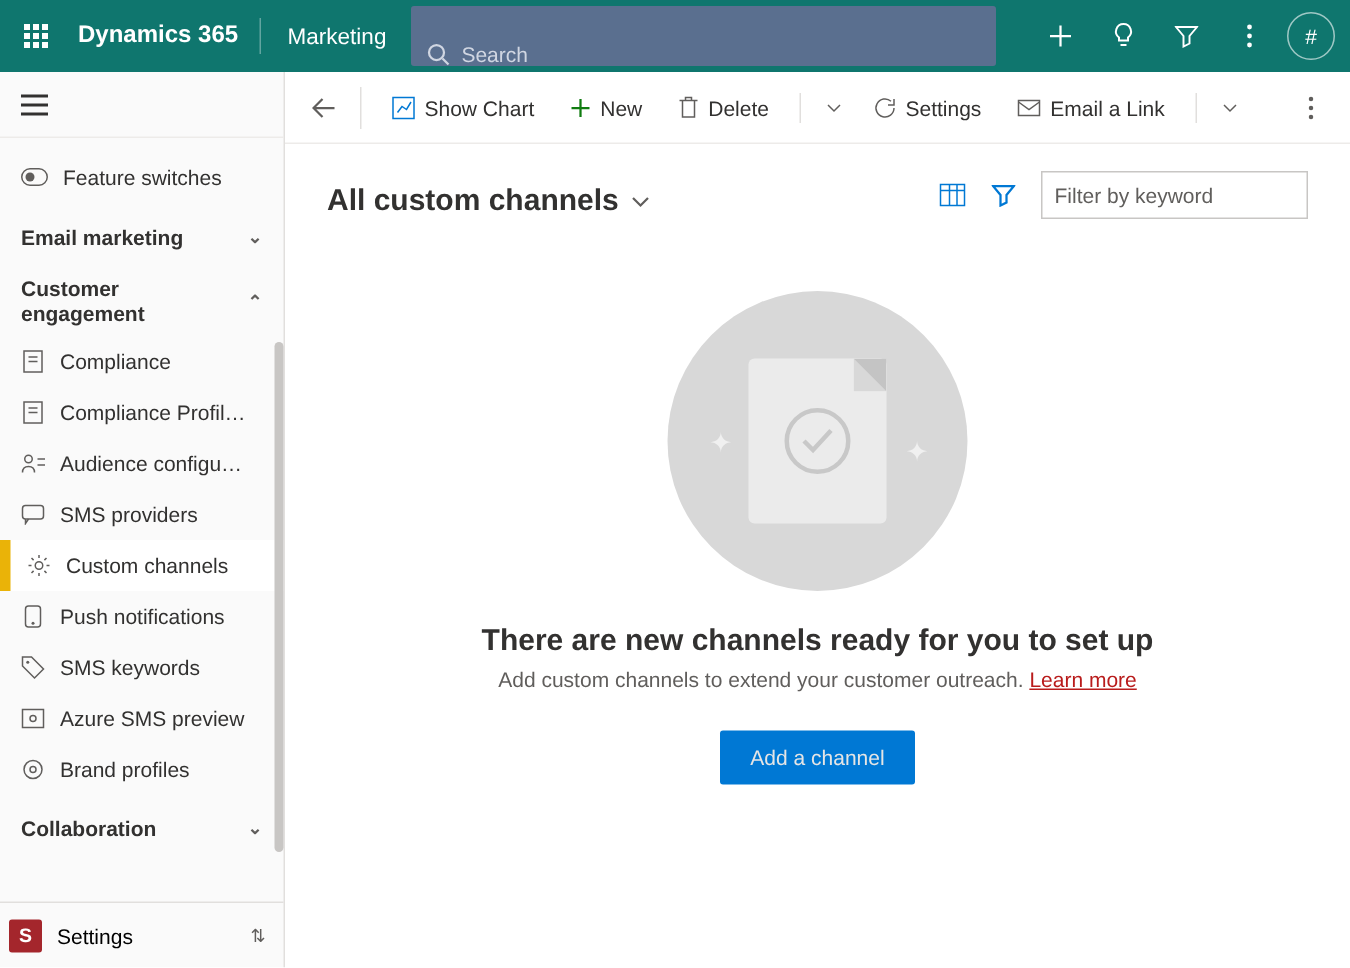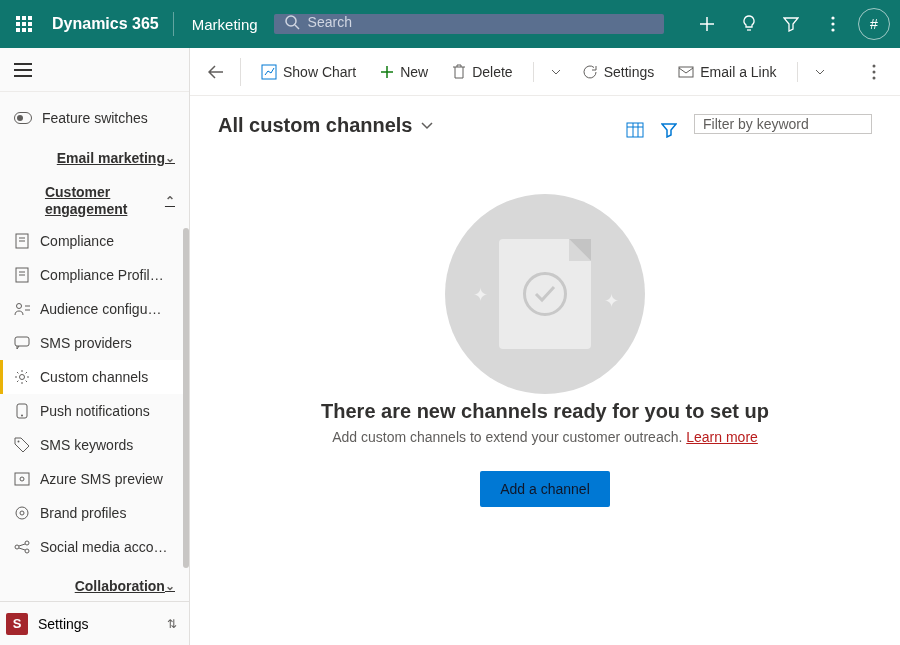--- a/index.html
+++ b/index.html
@@ -5,71 +5,71 @@
     * { box-sizing: border-box; margin: 0; padding: 0; font-family: "Segoe UI", -apple-system, sans-serif; }
     body { width: 900px; height: 645px; overflow: hidden; background: #fff; }
 
     .topbar { height: 48px; background: #0f766e; display: flex; align-items: center; color: #fff; }
     .waffle { width: 48px; height: 48px; display: flex; align-items: center; justify-content: center; cursor: pointer; }
     .waffle-grid { display: grid; grid-template-columns: repeat(3,4px); grid-gap: 2px; }
     .waffle-grid span { width:4px; height:4px; background:#fff; }
     .appname { font-size: 16px; font-weight: 600; padding: 0 8px 0 4px; }
     .divider-v { width:1px; height:24px; background: rgba(255,255,255,.35); margin: 0 6px; }
     .areaname { font-size: 15px; padding: 0 12px; }
-    .searchbox { flex: 0 0 390px; height: 20px; background: #5a6f8f; border-radius: 2px; display: flex; align-items: flex-start; padding: 0 10px; margin-left: 4px; }
+    .searchbox { flex: 0 0 390px; height: 40px; background: #5a6f8f; border-radius: 2px; display: flex; align-items: flex-end; padding: 0 10px; margin-left: 4px; }
     .searchbox .ph { color: #d0d6e2; font-size: 14px; margin-left: 8px; }
     .top-spacer { flex: 1; }
     .topicon { width: 42px; height: 48px; display: flex; align-items: center; justify-content: center; cursor: pointer; }
     .avatar { width: 32px; height: 32px; border: 1px solid rgba(255,255,255,.6); border-radius: 50%; display:flex; align-items:center; justify-content:center; font-size:14px; margin: 0 10px 0 4px; }
 
     .shell { display: flex; height: 597px; }
 
     .sidebar { width: 190px; border-right: 1px solid #e1dfdd; display:flex; flex-direction:column; background:#fafafa; position:relative; }
     .sb-topstrip { height: 44px; display:flex; align-items:center; padding-left:14px; border-bottom: 1px solid #edebe9; }
     .hamburger { width:18px; height:14px; display:flex; flex-direction:column; justify-content:space-between; }
     .hamburger span { height:2px; background:#323130; }
     .sb-scroll { flex:1; overflow:hidden; padding-top:8px; }
     .sb-pin { display:flex; align-items:center; height:36px; padding-left:14px; gap:10px; font-size:14px; color:#323130; cursor:pointer; }
-    .sb-group-hdr { display:flex; align-items:center; justify-content:flex-end; padding: 6px 14px; font-size:14px; font-weight:600; color:#323130; cursor:pointer;text-decoration:underline; }
+    .sb-group-hdr { display:flex; align-items:center; justify-content:space-between; padding: 6px 14px; font-size:14px; font-weight:600; color:#323130; cursor:pointer; }
     .sb-group-hdr .chev { font-size:12px; color:#605e5c; }
     .sb-item { display:flex; align-items:center; height:34px; padding-left:14px; gap:10px; font-size:14px; color:#323130; cursor:pointer; white-space:nowrap; overflow:hidden; text-overflow:ellipsis; }
-    .sb-item.active { background:#fff; border-left:3px solid #eab308; padding-left:11px; }
+    .sb-item.active { background:#fff; border-left:7px solid #eab308; padding-left:11px; }
     .sb-item .ico { width:16px; flex:0 0 16px; color:#605e5c; }
     .sb-footer { height: 44px; border-top:1px solid #e1dfdd; display:flex; align-items:center; padding-left:6px; gap:10px; font-size:14px; cursor:pointer; }
     .sb-sq { width:22px; height:22px; background:#a4262c; color:#fff; display:flex; align-items:center; justify-content:center; font-size:13px; font-weight:600; border-radius:2px; }
     .sb-footer .chev2 { margin-left:auto; margin-right:12px; color:#605e5c; font-size:12px; }
     .sb-scrollbar { position:absolute; right:0; top:180px; width:6px; height:340px; background:#c8c6c4; border-radius:3px; }
 
     .main { flex:1; display:flex; flex-direction:column; }
     .cmdbar { height:48px; border-bottom:1px solid #edebe9; display:flex; align-items:center; padding: 0 12px; gap: 4px; }
     .cmd-back { width:28px; height:28px; display:flex; align-items:center; justify-content:center; color:#605e5c; cursor:pointer; border-radius:2px; }
     .cmd-sep { width:1px; height:28px; background:#e1dfdd; margin: 0 6px; }
     .cmd-btn { display:flex; align-items:center; height:32px; padding:0 10px; font-size:14px; color:#323130; cursor:pointer; gap:6px; border-radius:2px; }
     .cmd-btn .ci { color:#0078d4; }
     .cmd-split-chev { width:24px; display:flex; align-items:center; justify-content:center; cursor:pointer; }
     .cmd-spacer { flex:1; }
     .cmd-over { width:28px; display:flex; align-items:center; justify-content:center; cursor:pointer; color:#605e5c; }
 
-    .subhdr { display:flex; align-items:flex-start; padding: 18px 28px 8px 28px; }
+    .subhdr { display:flex; align-items:flex-end; padding: 18px 28px 8px 28px; }
     .viewname { font-size:20px; font-weight:600; color:#323130; display:flex; align-items:center; gap:8px; cursor:pointer; }
     .sh-spacer { flex:1; }
     .sh-icon { width:34px; height:32px; display:flex; align-items:center; justify-content:center; color:#0078d4; cursor:pointer; }
-    .filterbox { width:178px; height:20px; border:1px solid #c8c6c4; display:flex; align-items:center; padding:0 8px; font-size:14px; color:#605e5c; margin-left:8px; }
+    .filterbox { width:178px; height:32px; border:1px solid #c8c6c4; display:flex; align-items:center; padding:0 8px; font-size:14px; color:#605e5c; margin-left:8px; }
 
     .empty { flex:1; display:flex; flex-direction:column; align-items:center; padding-top: 40px; }
     .empty-illus { width:200px; height:200px; border-radius:50%; background:#d8d8d8; display:flex; align-items:center; justify-content:center; position:relative; }
     .doc { width:92px; height:110px; background:#ebebeb; border-radius:4px; position:relative; display:flex; align-items:center; justify-content:center; }
     .doc .fold { position:absolute; top:0; right:0; width:22px; height:22px; background:#d8d8d8; clip-path: polygon(0 0, 100% 100%, 0 100%); }
     .doc .fold2 { position:absolute; top:0; right:0; width:22px; height:22px; background:#c4c4c4; clip-path: polygon(100% 0, 100% 100%, 0 0); }
     .check-ring { width:44px; height:44px; border:3px solid #c8c8c8; border-radius:50%; display:flex; align-items:center; justify-content:center; }
     .sparkle { position:absolute; color:#f0f0f0; font-size:18px; }
-    .empty-title { font-size:20px; font-weight:600; color:#323130; margin-top:6px; }
+    .empty-title { font-size:20px; font-weight:600; color:#323130; margin-top:22px; }
     .empty-sub { font-size:14px; color:#605e5c; margin-top:6px; }
     .empty-sub a { color:#b91c1c; text-decoration: underline; cursor:pointer; }
-    .primary-btn { margin-top:26px; height:36px; padding:0 20px; background:#0078d4; color:#0f172a; border:none; font-size:14px; border-radius:2px; cursor:pointer; }
+    .primary-btn { margin-top:26px; height:36px; padding:0 20px; background:#0078d4; color:#e5e5e5; border:none; font-size:14px; border-radius:2px; cursor:pointer; }
 
     svg { display:block; }
   </style>
 </head>
 <body>
 
 <div class="topbar">
   <div class="waffle">
     <div class="waffle-grid">
       <span></span>
@@ -207,30 +207,20 @@
             <circle cx="8" cy="7" r="2" stroke="#605e5c" fill="none"></circle>
           </svg>
         <span>Azure SMS preview</span>
       </div>
       <div class="sb-item">
         <svg class="ico" width="16" height="16" viewBox="0 0 16 16">
             <circle cx="8" cy="8" r="6" stroke="#605e5c" fill="none"></circle>
             <circle cx="8" cy="8" r="2" stroke="#605e5c" fill="none"></circle>
           </svg>
         <span>Brand profiles</span>
-      </div>
-      <div class="sb-item">
-        <svg class="ico" width="16" height="14" viewBox="0 0 16 14">
-            <circle cx="3" cy="7" r="2" stroke="#605e5c" fill="none"></circle>
-            <circle cx="13" cy="3" r="2" stroke="#605e5c" fill="none"></circle>
-            <circle cx="13" cy="11" r="2" stroke="#605e5c" fill="none"></circle>
-            <line x1="5" y1="6" x2="11" y2="4" stroke="#605e5c"></line>
-            <line x1="5" y1="8" x2="11" y2="10" stroke="#605e5c"></line>
-          </svg>
-        <span>Social media acco…</span>
       </div>
 
       <div class="sb-group-hdr" style="margin-top:8px;">
         <span>Collaboration</span>
         <span class="chev">⌄</span>
       </div>
     </div>
     <div class="sb-scrollbar"></div>
     <div class="sb-footer">
       <div class="sb-sq">S</div>

